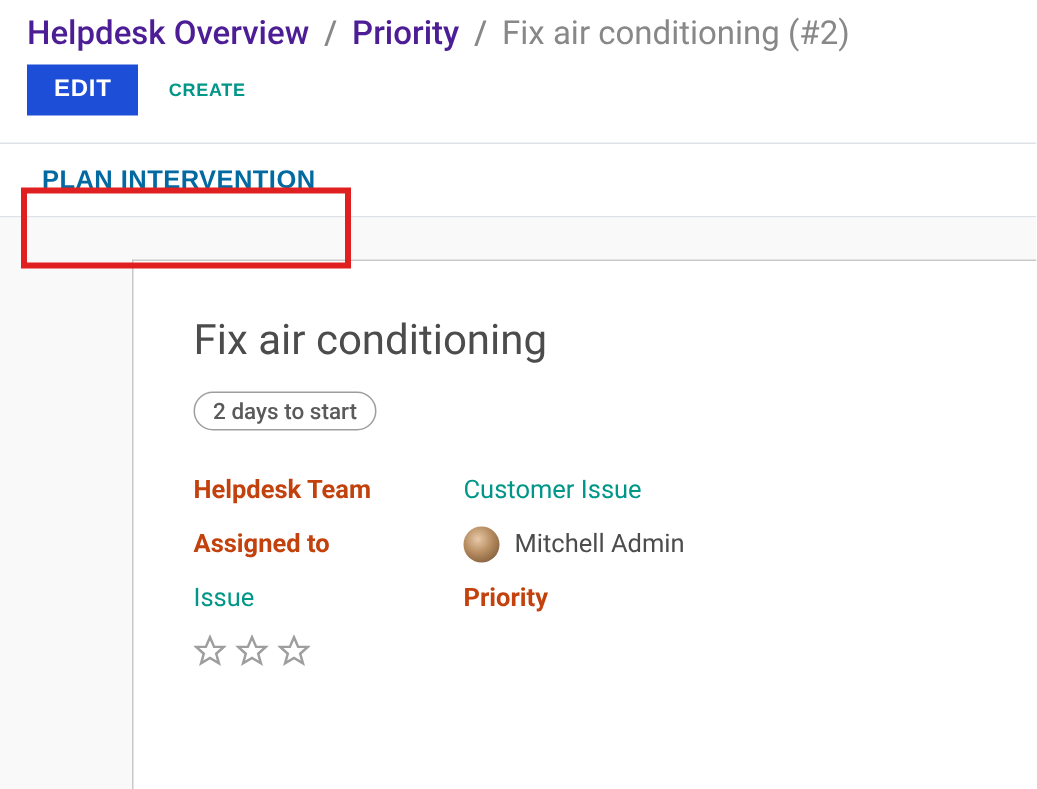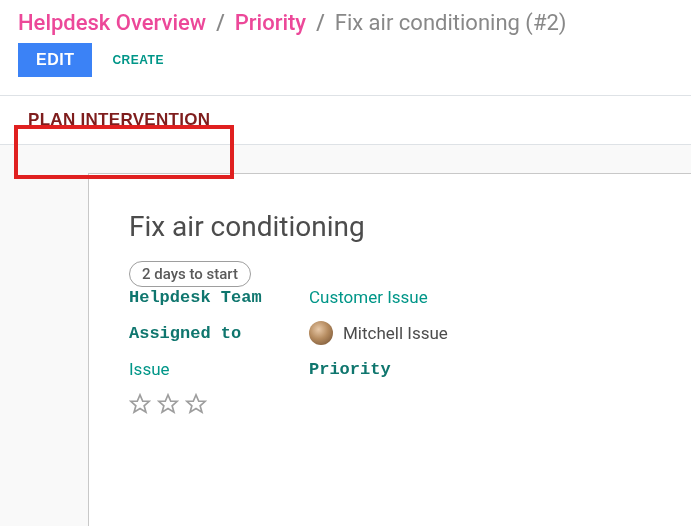--- a/index.html
+++ b/index.html
@@ -13,34 +13,34 @@
   }
   .breadcrumb {
     display: flex;
     align-items: center;
     gap: 10px;
     padding: 10px 18px 8px 18px;
     font-size: 22px;
     font-weight: 500;
   }
   .breadcrumb a {
-    color: #ec4899;
+    color: #4c1d95;
     text-decoration: none;
     cursor: pointer;
   }
   .breadcrumb .sep { color: #888; }
   .breadcrumb .current { color: #888; font-weight: 400; }
   .action-bar {
     display: flex;
     align-items: center;
     gap: 20px;
     padding: 0 18px 18px 18px;
   }
   .btn-primary {
-    background: #3b82f6;
+    background: #1d4ed8;
     color: #fff;
     border: none;
     padding: 8px 18px;
     font-size: 16px;
     font-weight: 700;
     letter-spacing: 0.5px;
     cursor: pointer;
   }
   .btn-link {
     background: none;
@@ -56,21 +56,21 @@
     border-bottom: 1px solid #dee2e6;
     background: #fff;
   }
   .status-bar {
     display: flex;
     padding: 0 0 0 14px;
   }
   .status-btn {
     background: none;
     border: none;
-    color: #7f1d1d;
+    color: #0369a1;
     font-size: 17px;
     font-weight: 600;
     letter-spacing: 0.3px;
     padding: 14px 14px;
     cursor: pointer;
   }
   .highlight-box {
     position: absolute;
     border: 4px solid #e02020;
     pointer-events: none;
@@ -90,40 +90,40 @@
   }
   .record-title {
     font-size: 28px;
     color: #4c4c4c;
     font-weight: 400;
     margin-bottom: 18px;
   }
   .tags {
     display: flex;
     gap: 10px;
+    margin-bottom: 30px;
   }
   .tag {
     border: 1.5px solid #9e9e9e;
     border-radius: 14px;
     padding: 3px 12px;
     font-size: 15px;
     color: #5a5a5a;
     font-weight: 500;
   }
   .fields {
     display: grid;
     grid-template-columns: 180px 1fr;
     row-gap: 14px;
     align-items: center;
     font-size: 17px;
   }
   .field-label {
     font-weight: 700;
-    color: #0f766e;
-    font-family: Liberation Mono, monospace;
+    color: #c2410c;
   }
   .field-value-link {
     color: #009688;
     cursor: pointer;
   }
   .field-value-plain {
     color: #4c4c4c;
   }
   .assignee {
     display: flex;
@@ -180,21 +180,21 @@
       <span class="tag">2 days to start</span>
     </div>
 
     <div class="fields">
       <div class="field-label">Helpdesk Team</div>
       <div class="field-value-link">Customer Issue</div>
 
       <div class="field-label">Assigned to</div>
       <div class="assignee">
         <span class="avatar"></span>
-        <span class="field-value-plain">Mitchell Issue</span>
+        <span class="field-value-plain">Mitchell Admin</span>
       </div>
 
       <div class="field-value-link">Issue</div>
 
       <div class="field-label">Priority</div>
       <div class="stars">
         <span class="star">
           <svg viewBox="0 0 24 24" fill="none" stroke="#9e9e9e" stroke-width="1.8">
               <polygon points="12,2 15,9 22,9 16.5,14 18.5,21 12,17 5.5,21 7.5,14 2,9 9,9"></polygon>
             </svg>

